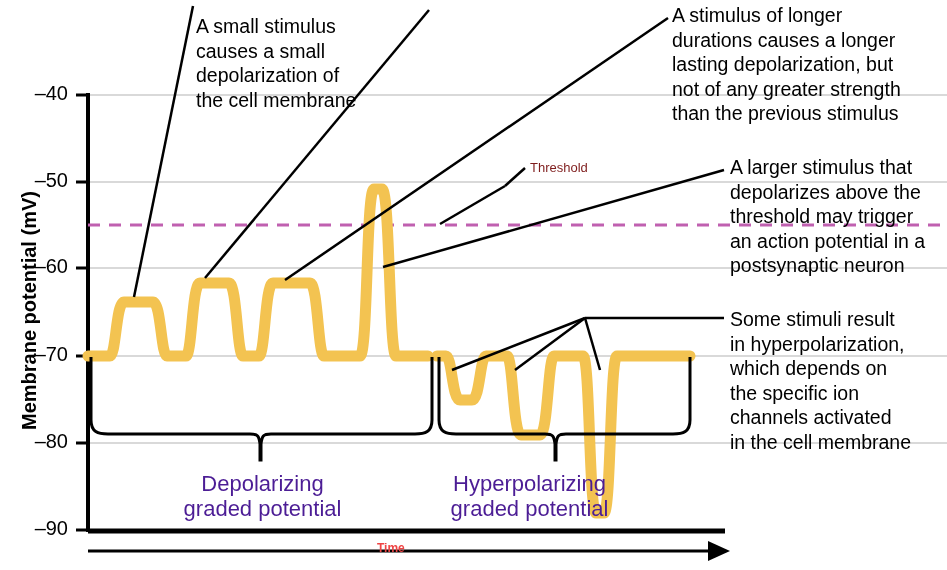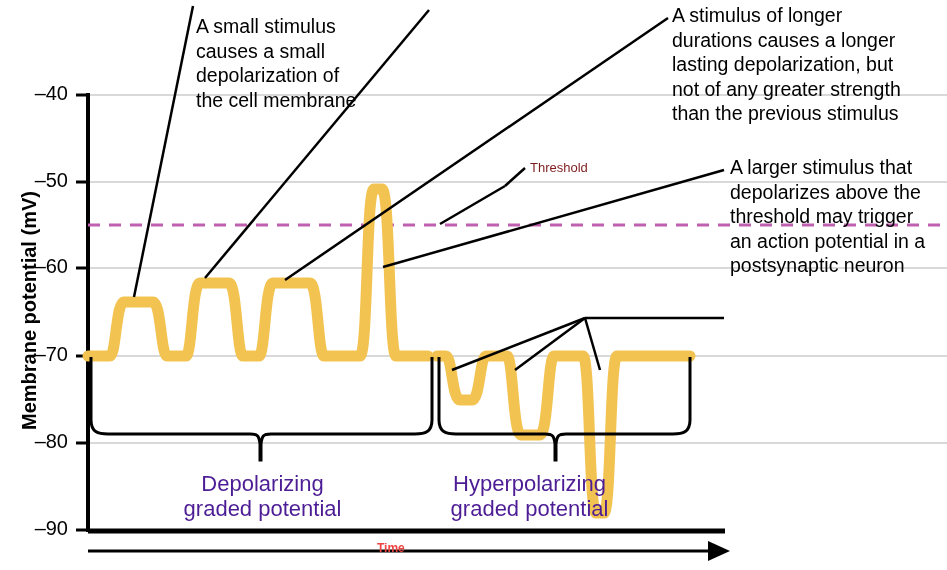--- a/index.html
+++ b/index.html
@@ -216,14 +216,20 @@
 threshold may trigger
 an action potential in a
 postsynaptic neuron</div>
 
   <div class="anno" style="left:672px; top:3px; width:270px;">A stimulus of longer
 durations causes a longer
 lasting depolarization, but
 not of any greater strength
 than the previous stimulus</div>
 
+  <div class="anno" style="left:730px; top:307px; width:215px;">Some stimuli result
+in hyperpolarization,
+which depends on
+the specific ion
+channels activated
+in the cell membrane</div>
 
 </div>
 
 </body></html>

